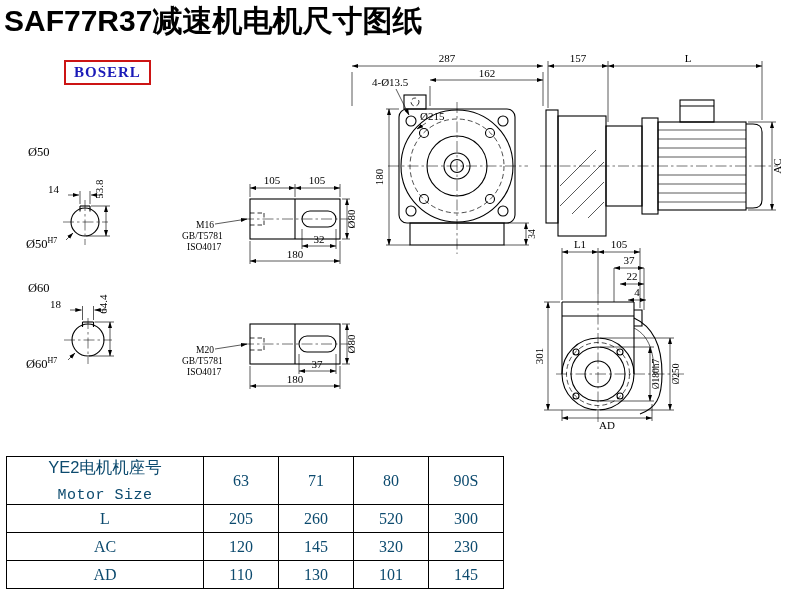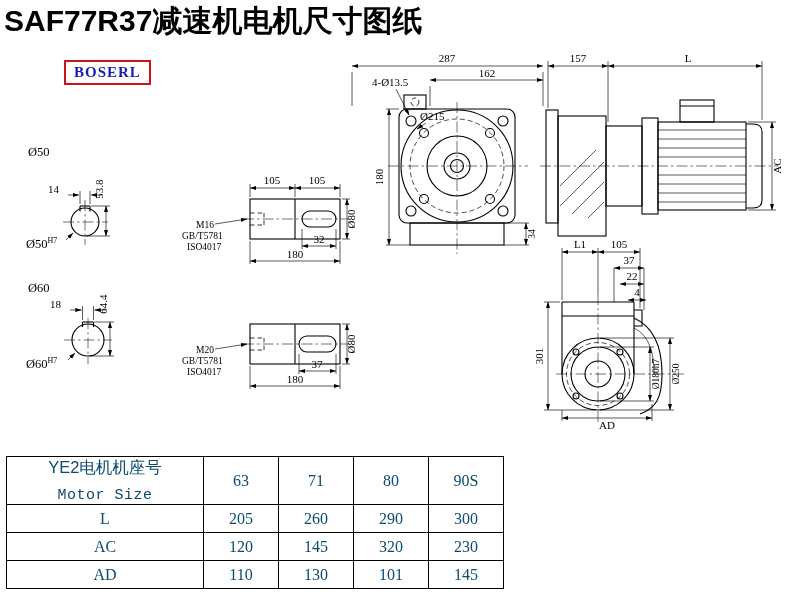--- a/index.html
+++ b/index.html
@@ -301,21 +301,21 @@
       </td>
       <td class="cell-num">63</td>
       <td class="cell-num">71</td>
       <td class="cell-num">80</td>
       <td class="cell-num">90S</td>
     </tr>
     <tr>
       <td class="cell-num">L</td>
       <td class="cell-num">205</td>
       <td class="cell-num">260</td>
-      <td class="cell-num">290</td>
+      <td class="cell-num">520</td>
       <td class="cell-num">300</td>
     </tr>
     <tr>
       <td class="cell-num">AC</td>
       <td class="cell-num">120</td>
       <td class="cell-num">145</td>
       <td class="cell-num">320</td>
       <td class="cell-num">230</td>
     </tr>
     <tr>

